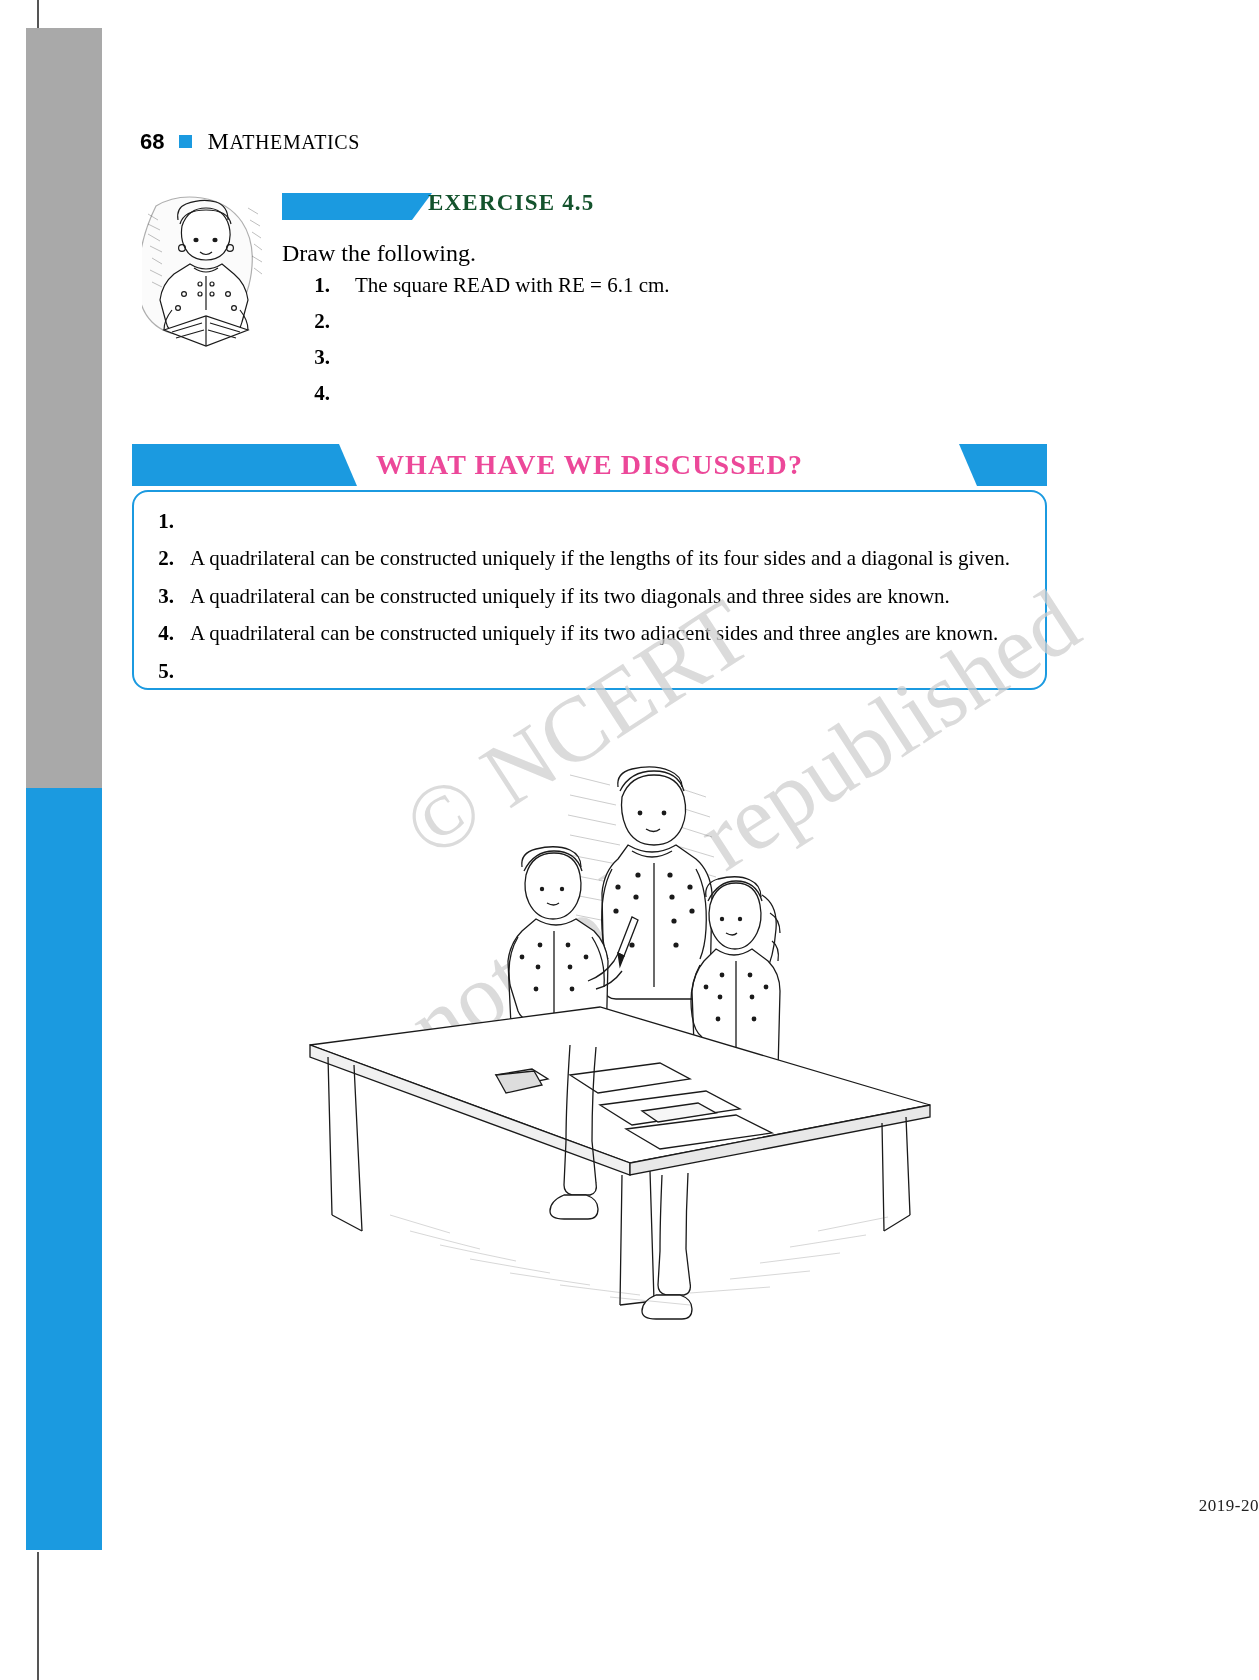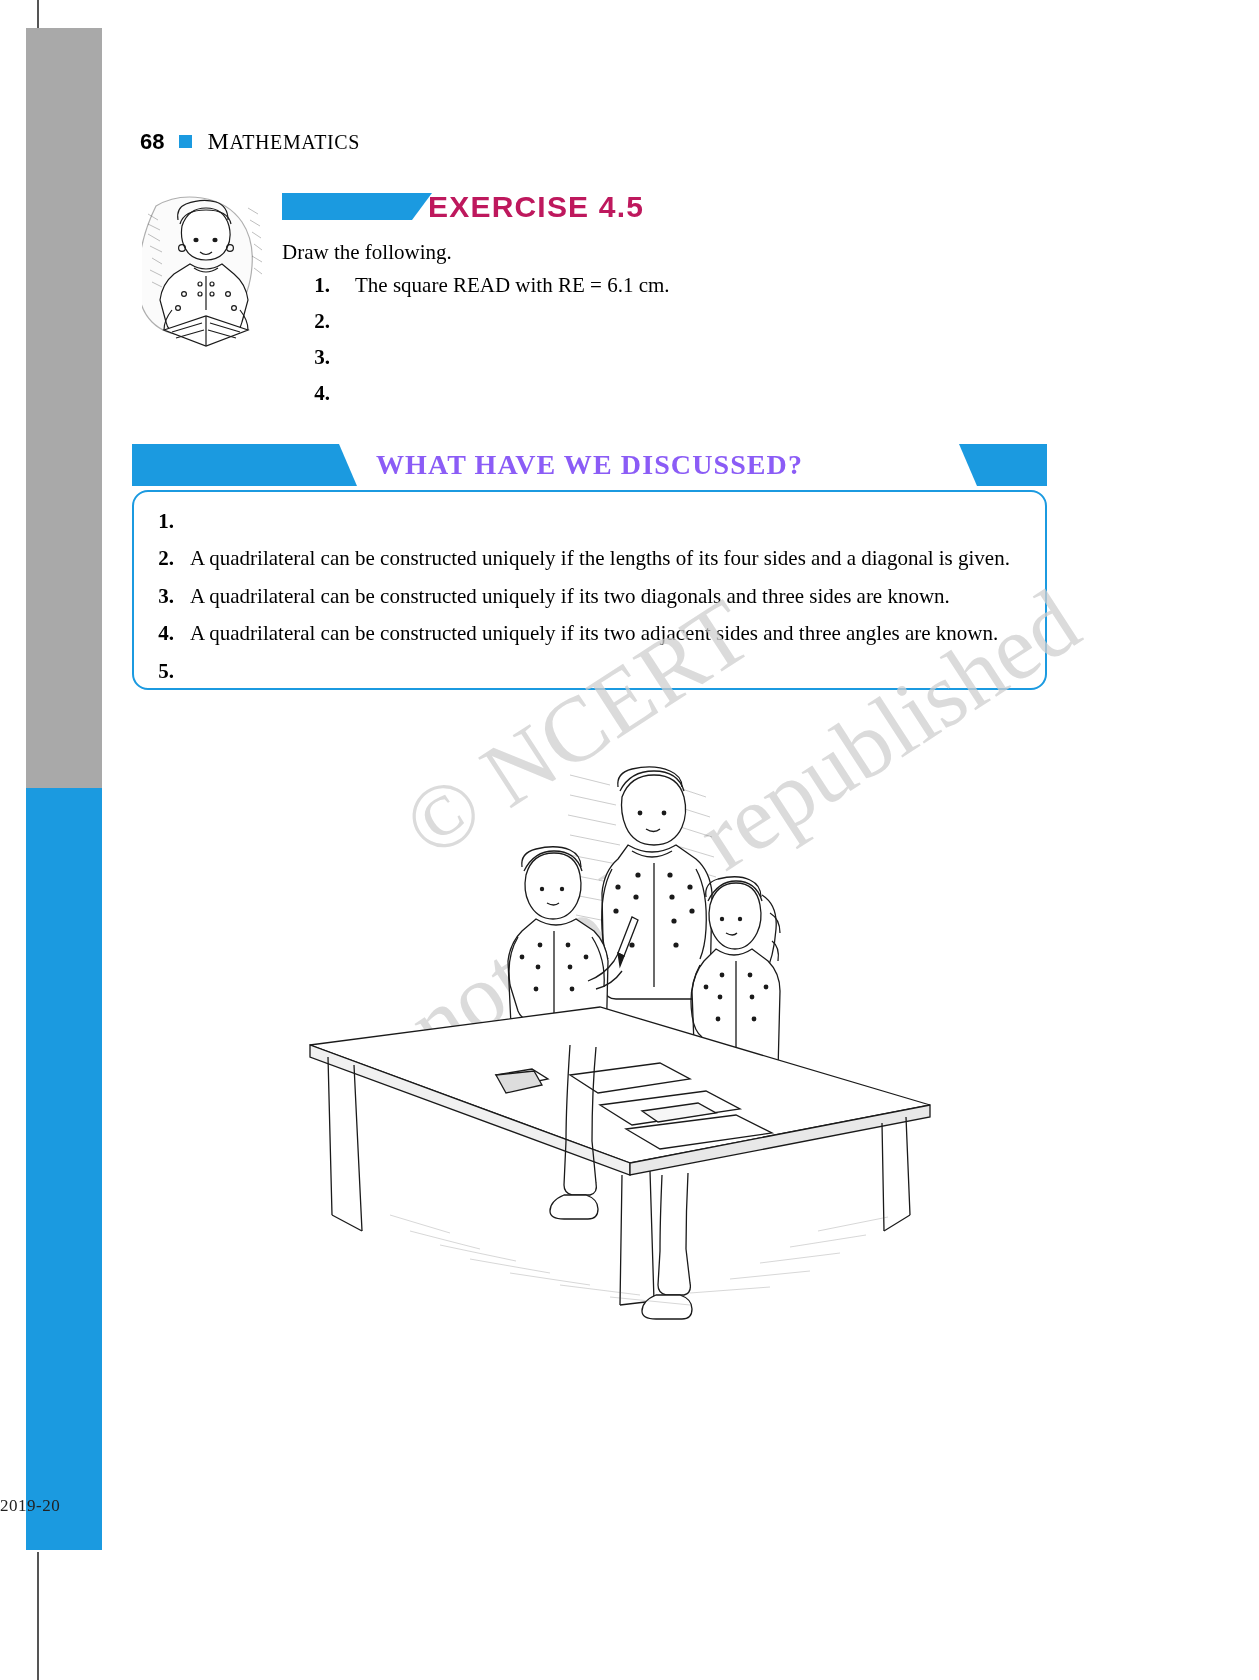--- a/index.html
+++ b/index.html
@@ -99,31 +99,31 @@
     top: 0;
     width: 0;
     height: 0;
     border-top: 27px solid #1b9ae0;
     border-right: 20px solid transparent;
   }
   .exercise-title {
     position: absolute;
     left: 428px;
     top: 190px;
-    font-family: Liberation Sans, sans-serif;
+    font-family: Liberation Serif, serif;
     font-weight: bold;
-    font-size: 30px;
-    color: #be185d;
+    font-size: 23px;
+    color: #14532d;
     letter-spacing: 1.2px;
   }
   .draw-line {
     position: absolute;
     left: 282px;
     top: 240px;
-    font-size: 21px;
+    font-size: 24px;
   }
   .ex-list {
     position: absolute;
     left: 290px;
     top: 272px;
     width: 740px;
   }
   .ex-item {
     display: flex;
     align-items: flex-start;
@@ -197,21 +197,21 @@
     position: absolute;
     left: 0;
     top: 0;
     width: 915px;
     height: 42px;
     line-height: 42px;
     text-align: center;
     font-family: "Liberation Serif", serif;
     font-weight: bold;
     font-size: 28px;
-    color: #8b5cf6;
+    color: #ec4899;
     letter-spacing: 1.1px;
   }
   .discussed-box {
     position: absolute;
     left: 132px;
     top: 490px;
     width: 915px;
     height: 200px;
     border: 2px solid #1b9ae0;
     border-radius: 16px;
@@ -277,21 +277,21 @@
     width: 700px;
     height: 580px;
   }
 
   
   .footer-text {
     position: absolute;
     left: 0;
     top: 1496px;
     width: 1259px;
-    text-align: left;
+    text-align: right;
     font-family: "Liberation Serif", serif;
     font-size: 17px;
     color: #222222;
     letter-spacing: 0.5px;
   }
 </style>
 </head>
 <body>
 
 <div class="page">

